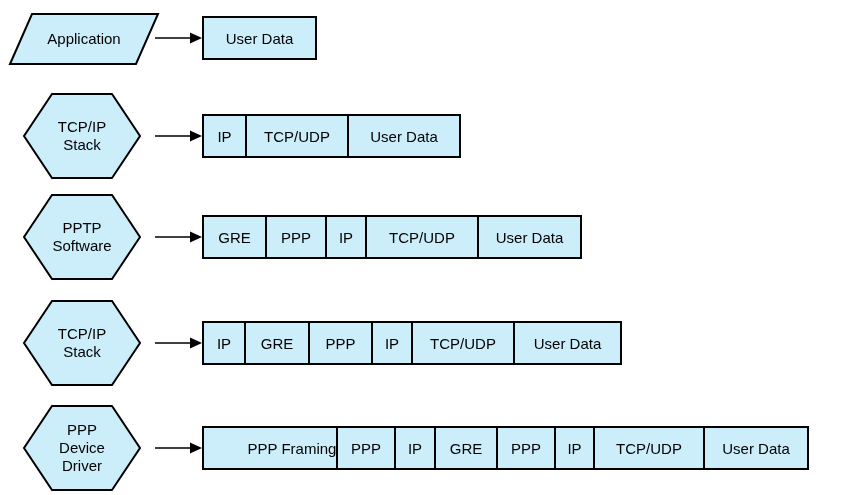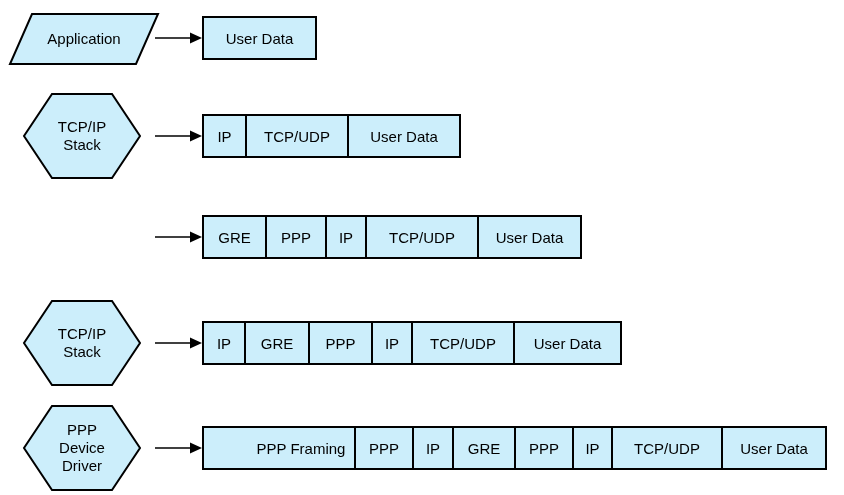--- a/index.html
+++ b/index.html
@@ -132,20 +132,29 @@
 
     <div class="packet" style="left:202px;top:26px;">
       <div class="cell" style="width:43px;">IP</div>
       <div class="cell" style="width:102px;">TCP/UDP</div>
       <div class="cell" style="width:110px;">User Data</div>
     </div>
   </div>
 
   <div class="row" style="top:193px;height:100px;">
 
+    <div class="shape-wrap" style="left:22px;top:0px;">
+      <div class="shape" style="width:120px;height:88px;">
+        <svg width="120" height="88" viewBox="0 0 120 88">
+          <polygon points="30,2 90,2 118,44 90,86 30,86 2,44" fill="#CCEEFB" stroke="#000000" stroke-width="2"></polygon>
+        </svg>
+        <span class="shape-label">PPTP
+Software</span>
+      </div>
+    </div>
 
     <svg class="arrow" style="left:154px;top:36px;" width="50" height="16">
       <line x1="1" y1="8" x2="36" y2="8" stroke="#000000" stroke-width="1.6"></line>
       <polygon points="36,2.5 48,8 36,13.5" fill="#000000"></polygon>
     </svg>
 
     <div class="packet" style="left:202px;top:22px;">
       <div class="cell" style="width:63px;">GRE</div>
       <div class="cell" style="width:60px;">PPP</div>
       <div class="cell" style="width:40px;">IP</div>
@@ -193,21 +202,21 @@
 Driver</span>
       </div>
     </div>
 
     <svg class="arrow" style="left:154px;top:36px;" width="50" height="16">
       <line x1="1" y1="8" x2="36" y2="8" stroke="#000000" stroke-width="1.6"></line>
       <polygon points="36,2.5 48,8 36,13.5" fill="#000000"></polygon>
     </svg>
 
     <div class="packet" style="left:202px;top:22px;">
-      <div class="cell" style="width:152px;padding-left:44px;">PPP Framing</div>
+      <div class="cell" style="width:134px;padding-left:44px;">PPP Framing</div>
       <div class="cell" style="width:58px;">PPP</div>
       <div class="cell" style="width:40px;">IP</div>
       <div class="cell" style="width:62px;">GRE</div>
       <div class="cell" style="width:58px;">PPP</div>
       <div class="cell" style="width:39px;">IP</div>
       <div class="cell" style="width:110px;">TCP/UDP</div>
       <div class="cell" style="width:102px;">User Data</div>
     </div>
   </div>
 

